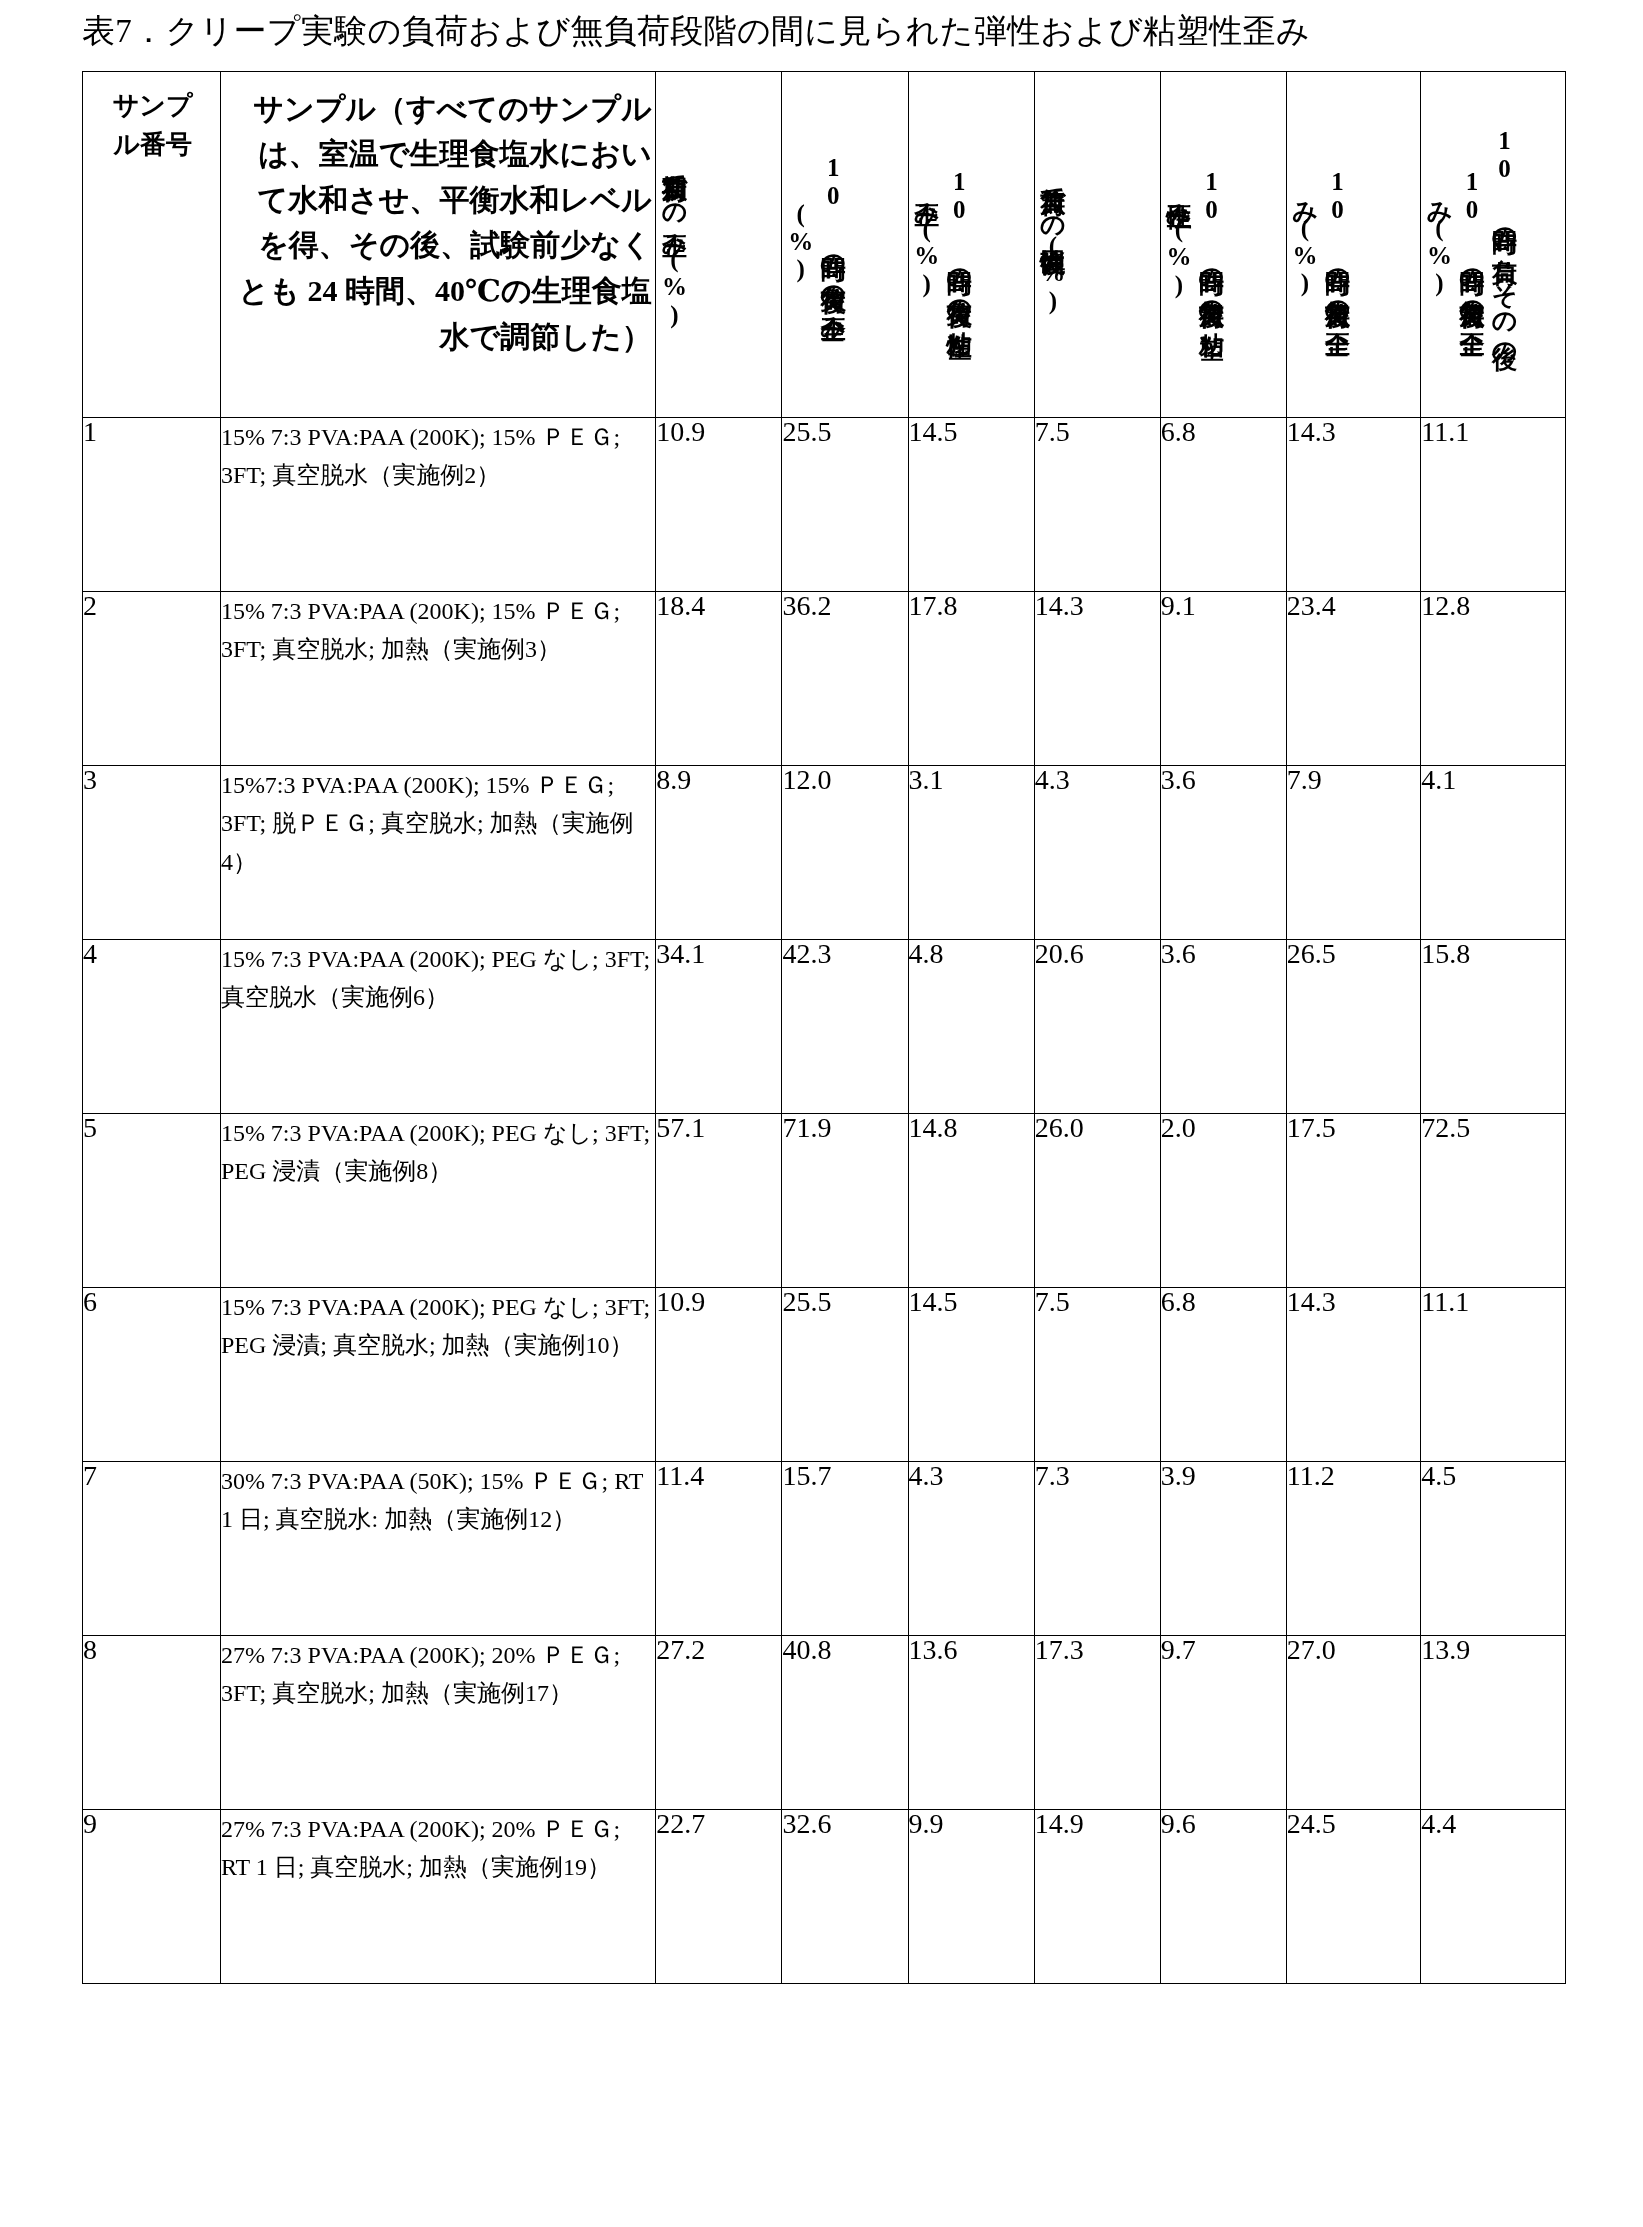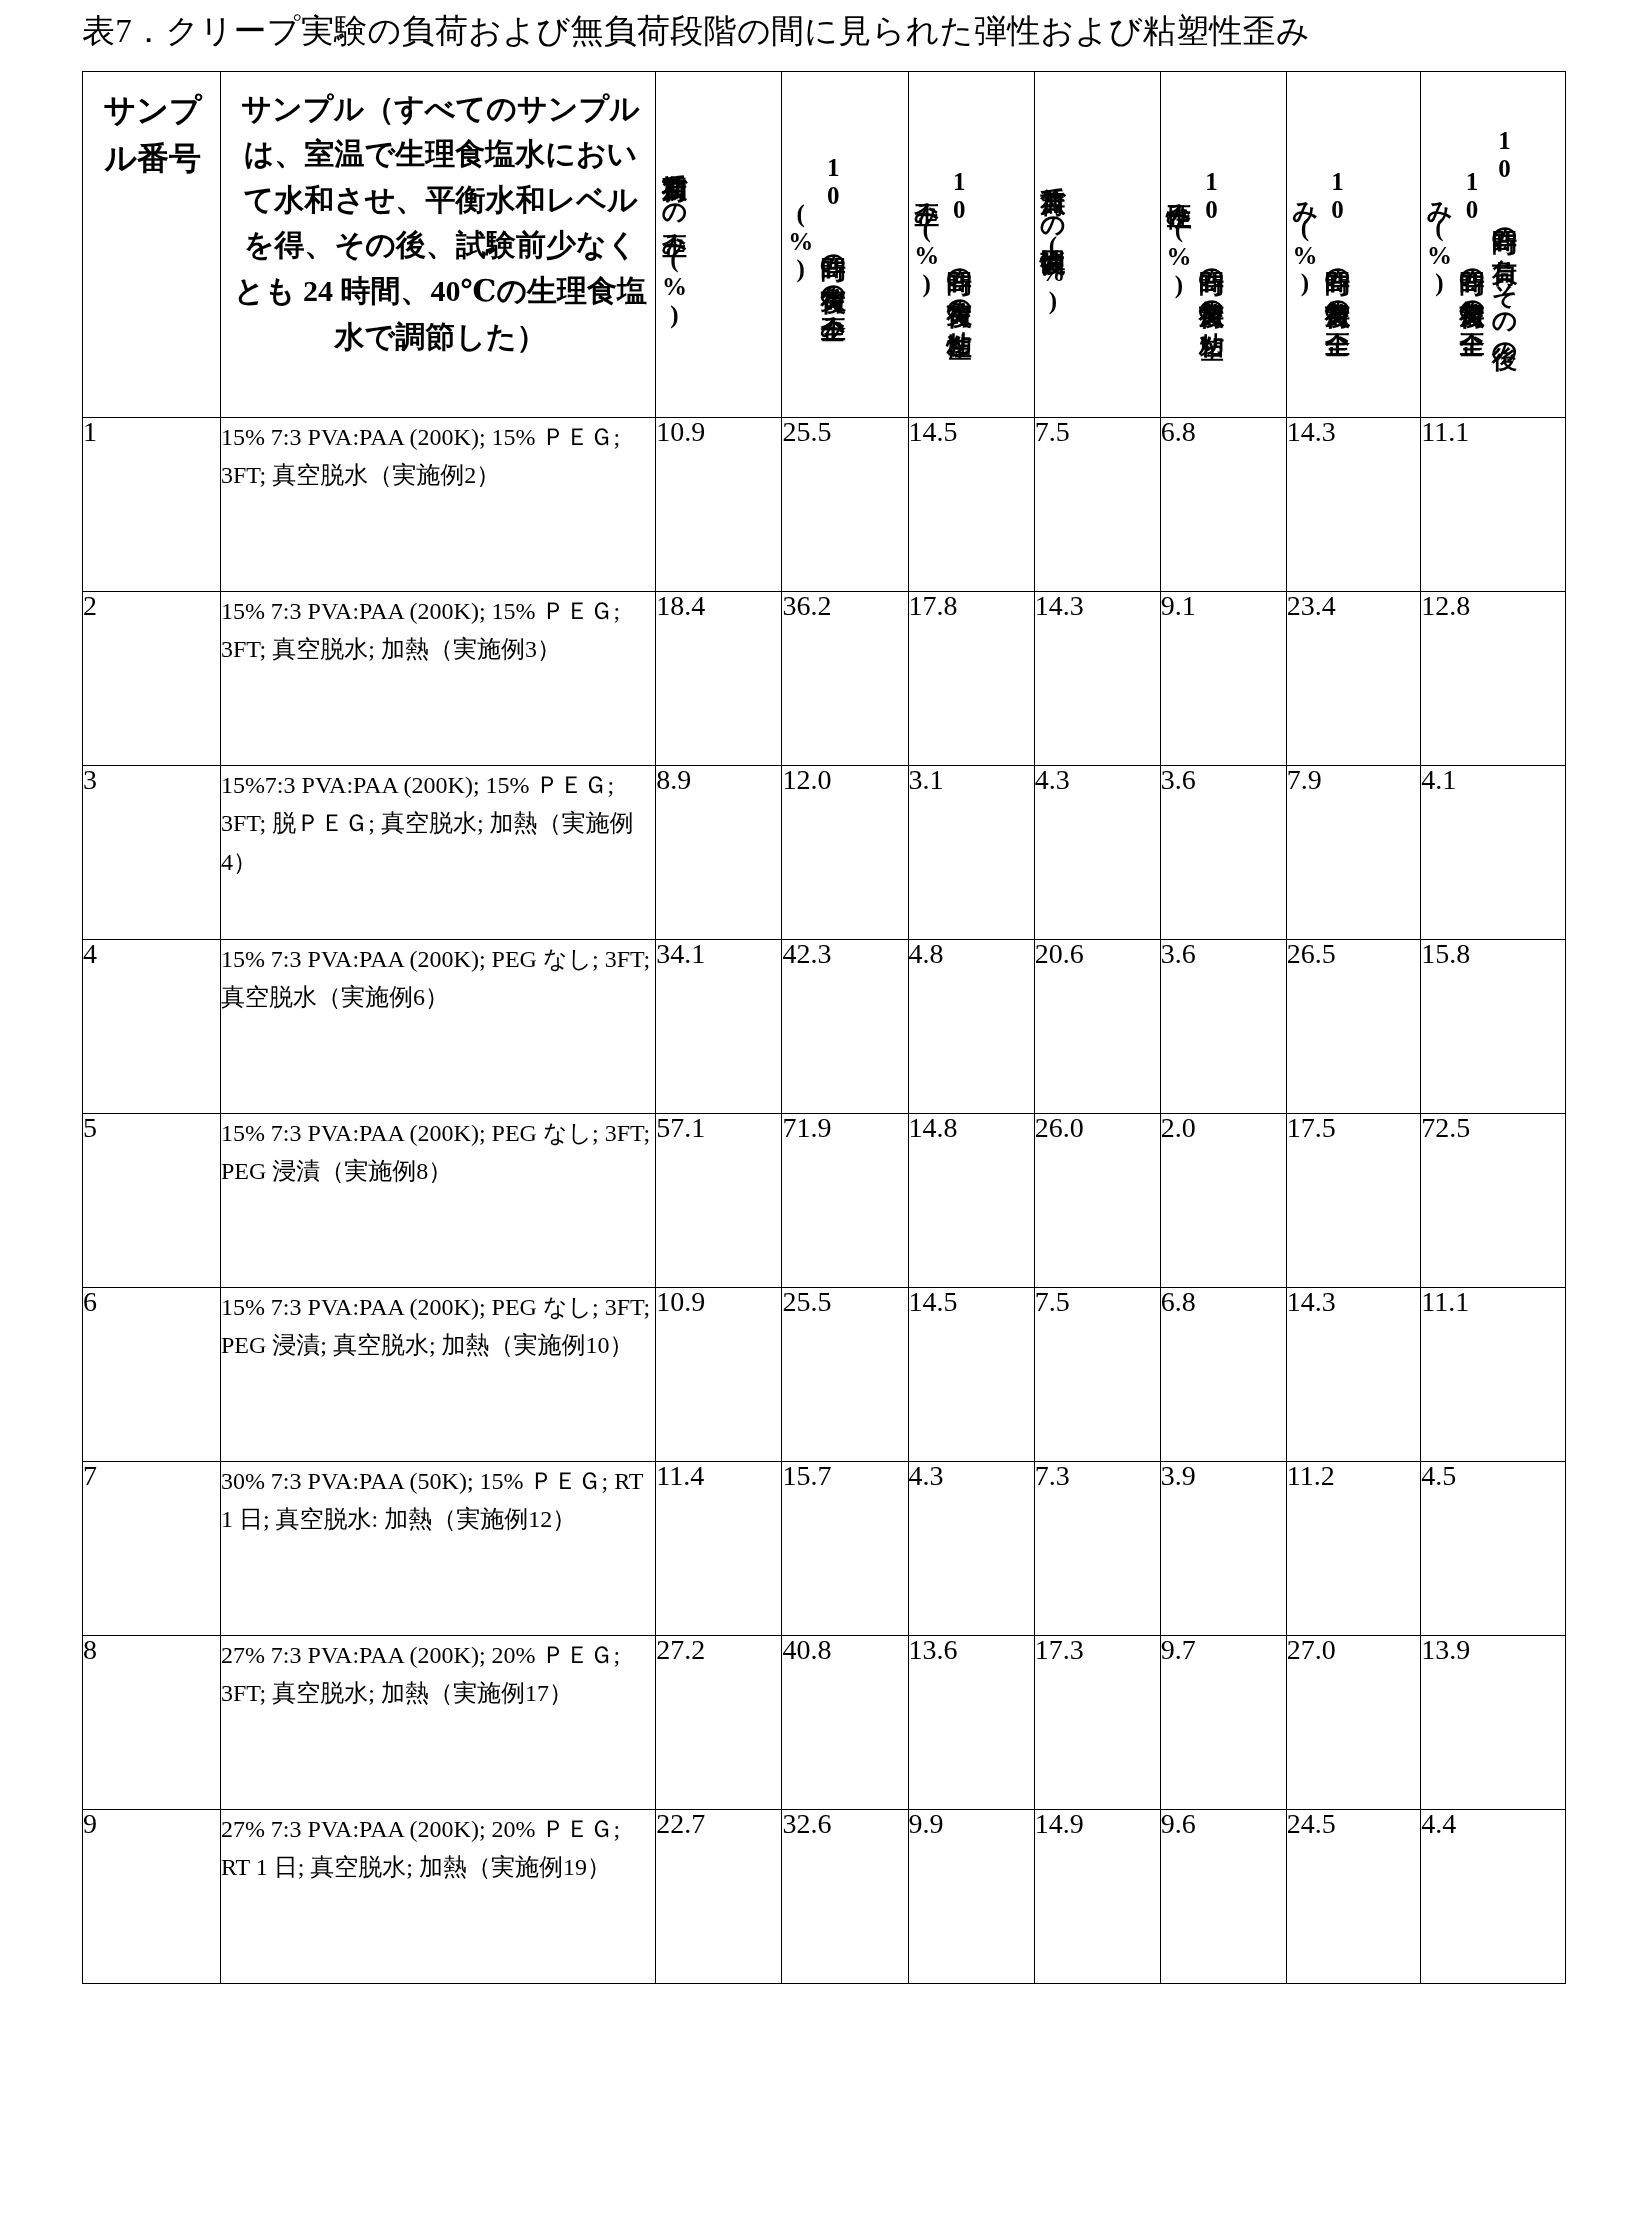--- a/index.html
+++ b/index.html
@@ -58,30 +58,31 @@
   col.c-v        { width: 75px; }
   col.c-v-wide   { width: 80px; }
   col.c-v-wide2  { width: 86px; }
 
   
   .hdr-cell {
     height: 346px;
     box-sizing: border-box;
   }
   .hdr-text-h {
-    font-size: 32px;
+    font-size: 26px;
     line-height: 1.52;
     padding: 13.6px 6.2px 0 8.6px;
     letter-spacing: 0px;
   }
   .hdr-text-desc {
     font-size: 30px;
     line-height: 1.52;
     padding: 13.6px 3.7px 0 8.6px;
     letter-spacing: 0px;
+    text-align: right;
   }
 
   
   .vert-wrap {
     height: 343px;
     box-sizing: border-box;
     position: relative;
     overflow: hidden;
   }
   .vtext {

